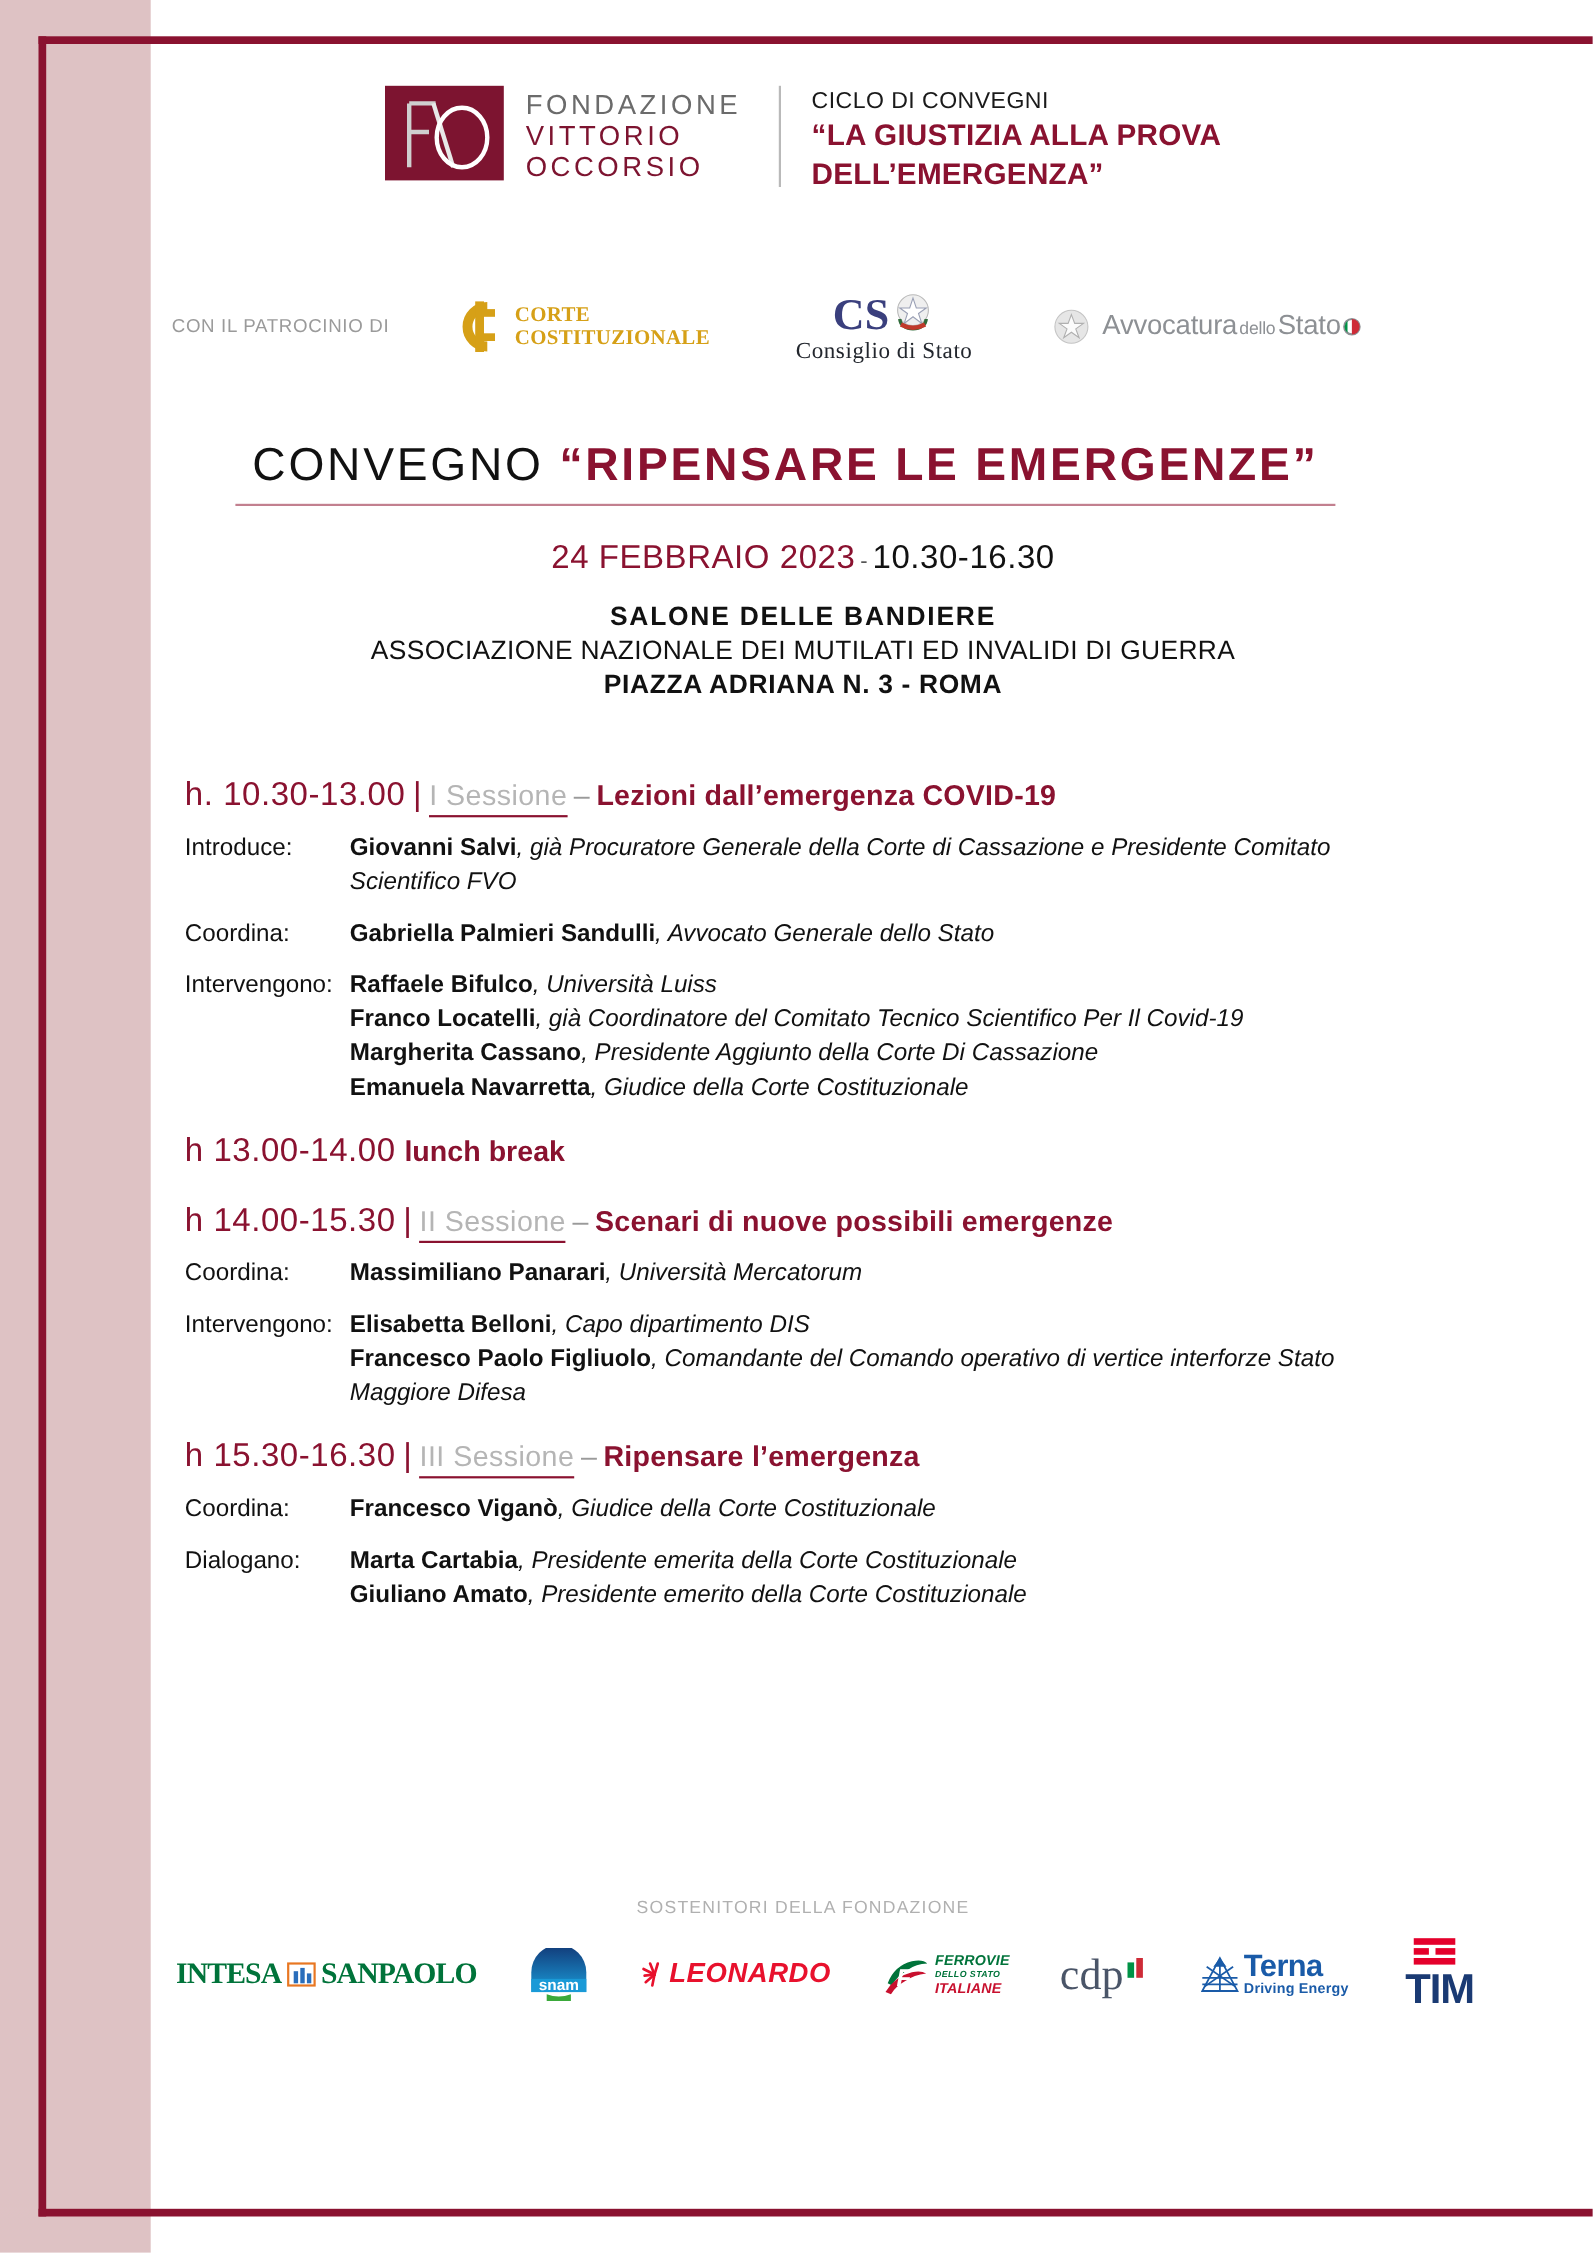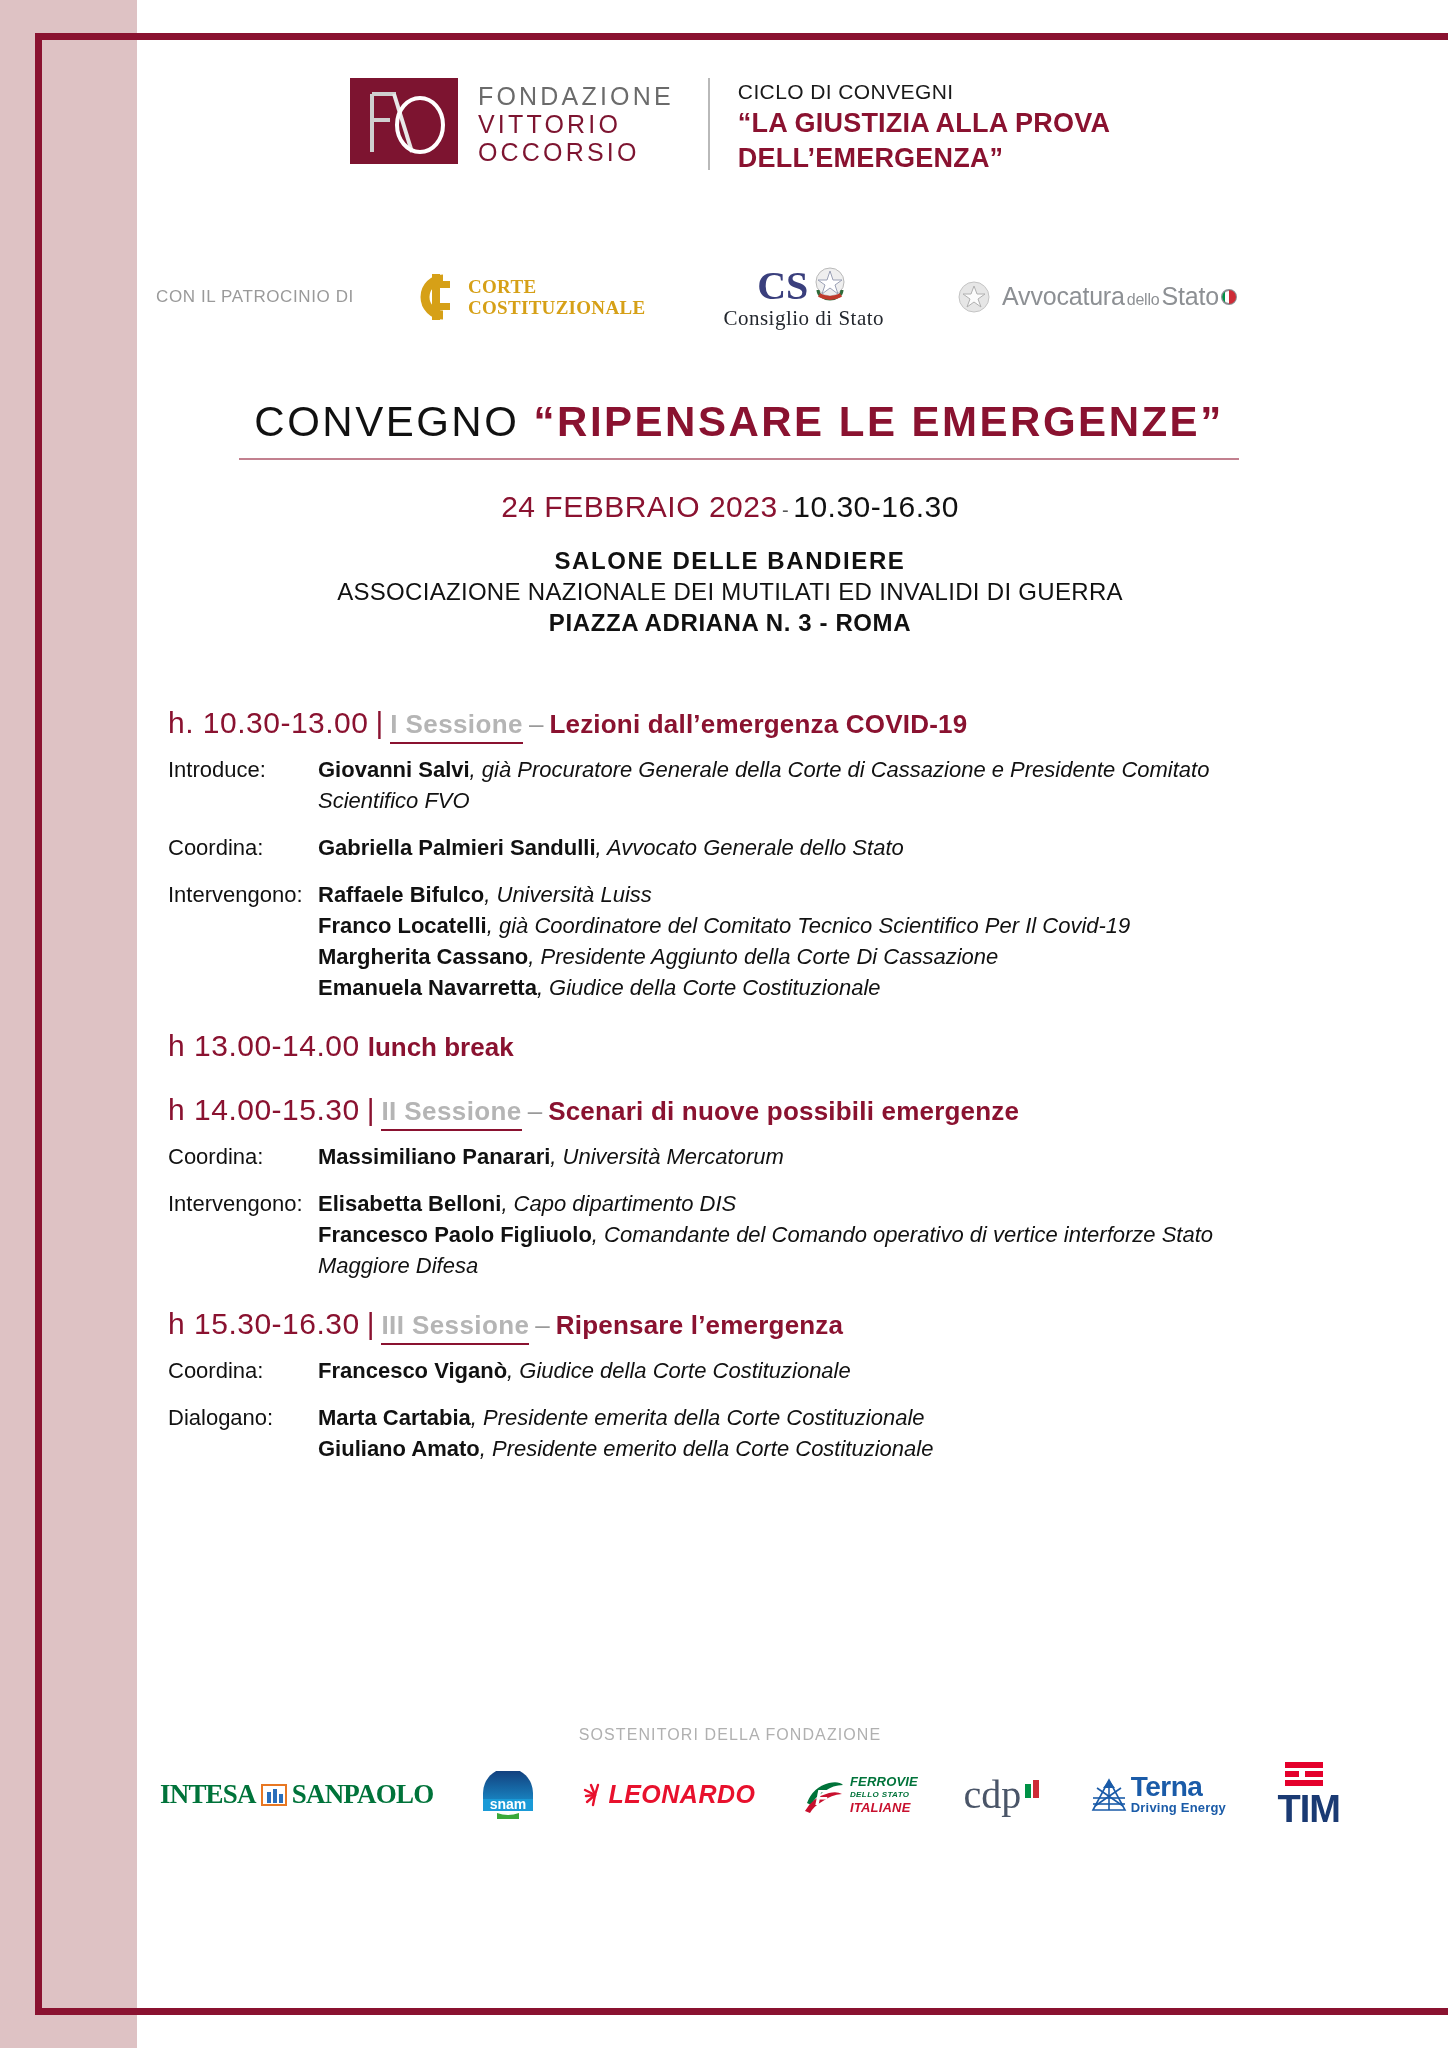--- a/index.html
+++ b/index.html
@@ -49,41 +49,41 @@
   .corte-txt { margin-left:12px; color:#d6a017; font-family:"Liberation Serif", serif; font-weight:700; font-size:19px; line-height:21px; letter-spacing:0.3px; }
   .cds { margin-left:78px; text-align:center; }
   .cds-emb { display:flex; align-items:flex-end; justify-content:center; height:42px; }
   .cds-cs { font-family:"Liberation Serif", serif; font-size:40px; color:#3a3f7d; font-weight:700; line-height:36px; }
   .cds-txt { font-family:"Liberation Serif", serif; font-size:21px; color:#23272e; letter-spacing:0.5px; margin-top:2px; }
   .avv { margin-left:72px; display:flex; align-items:center; }
   .avv-txt { font-size:25px; color:#8d9094; margin-left:10px; letter-spacing:-0.2px; display:flex; align-items:baseline; }
   .avv-txt .sm { font-size:16px; margin:0 2px; }
 
   
-  .title-wrap { position:absolute; left:149px; top:398px; width:1180px; text-align:center; }
+  .title-wrap { position:absolute; left:124px; top:398px; width:1180px; text-align:center; }
   .title-line { font-size:42px; letter-spacing:2.5px; }
   .t-black { color:#111; font-weight:400; }
   .t-red { color:#8a1230; font-weight:700; }
   .title-rule { width:1000px; height:2px; background:#c2808f; margin:12px auto 0; }
 
   .dateline { position:absolute; left:140px; top:490px; width:1180px; text-align:center; }
   .d-red { font-size:30px; color:#8a1230; font-weight:400; letter-spacing:0.5px; }
   .d-dash { font-size:20px; color:#555; }
   .d-black { font-size:30px; color:#111; font-weight:400; letter-spacing:0.5px; }
   .venue { position:absolute; left:140px; top:545px; width:1180px; text-align:center; }
   .v1 { font-size:24px; font-weight:700; color:#111; letter-spacing:1.6px; line-height:31px;}
   .v2 { font-size:24px; font-weight:400; color:#111; letter-spacing:0.3px; line-height:31px;}
   .v3 { font-size:24px; font-weight:700; color:#111; letter-spacing:0.6px; line-height:31px;}
 
   
   .program { position:absolute; left:168px; top:706px; width:1140px; }
   .sess-head { margin-bottom:14px; white-space:nowrap; }
   .sh-time { font-size:30px; color:#8a1230; font-weight:400; letter-spacing:0.5px; }
   .sh-bar { font-size:30px; color:#8a1230; font-weight:300; margin:0 7px; }
-  .sh-num { font-size:26px; color:#b5b5b5; font-weight:700; border-bottom:2px solid #8a1230; padding-bottom:3px; letter-spacing:0.4px; }
+  .sh-num { font-size:26px; color:#b5b5b5; font-weight:400; border-bottom:2px solid #8a1230; padding-bottom:3px; letter-spacing:0.4px; }
   .sh-dash { font-size:26px; color:#9a9a9a; margin:0 6px; }
   .sh-title { font-size:26px; color:#8a1230; font-weight:700; letter-spacing:0.2px; }
   .sh-lunch { font-size:26px; color:#8a1230; font-weight:700; margin-left:8px; }
 
   .rows { margin:0 0 26px 0; }
   .row { display:flex; margin-bottom:16px; }
   .role { width:150px; flex:none; font-size:22px; color:#111; font-weight:400; line-height:31px; }
   .role.wide { width:150px; }
   .people { flex:1; }
   .person { font-size:22px; line-height:31px; color:#111; }

